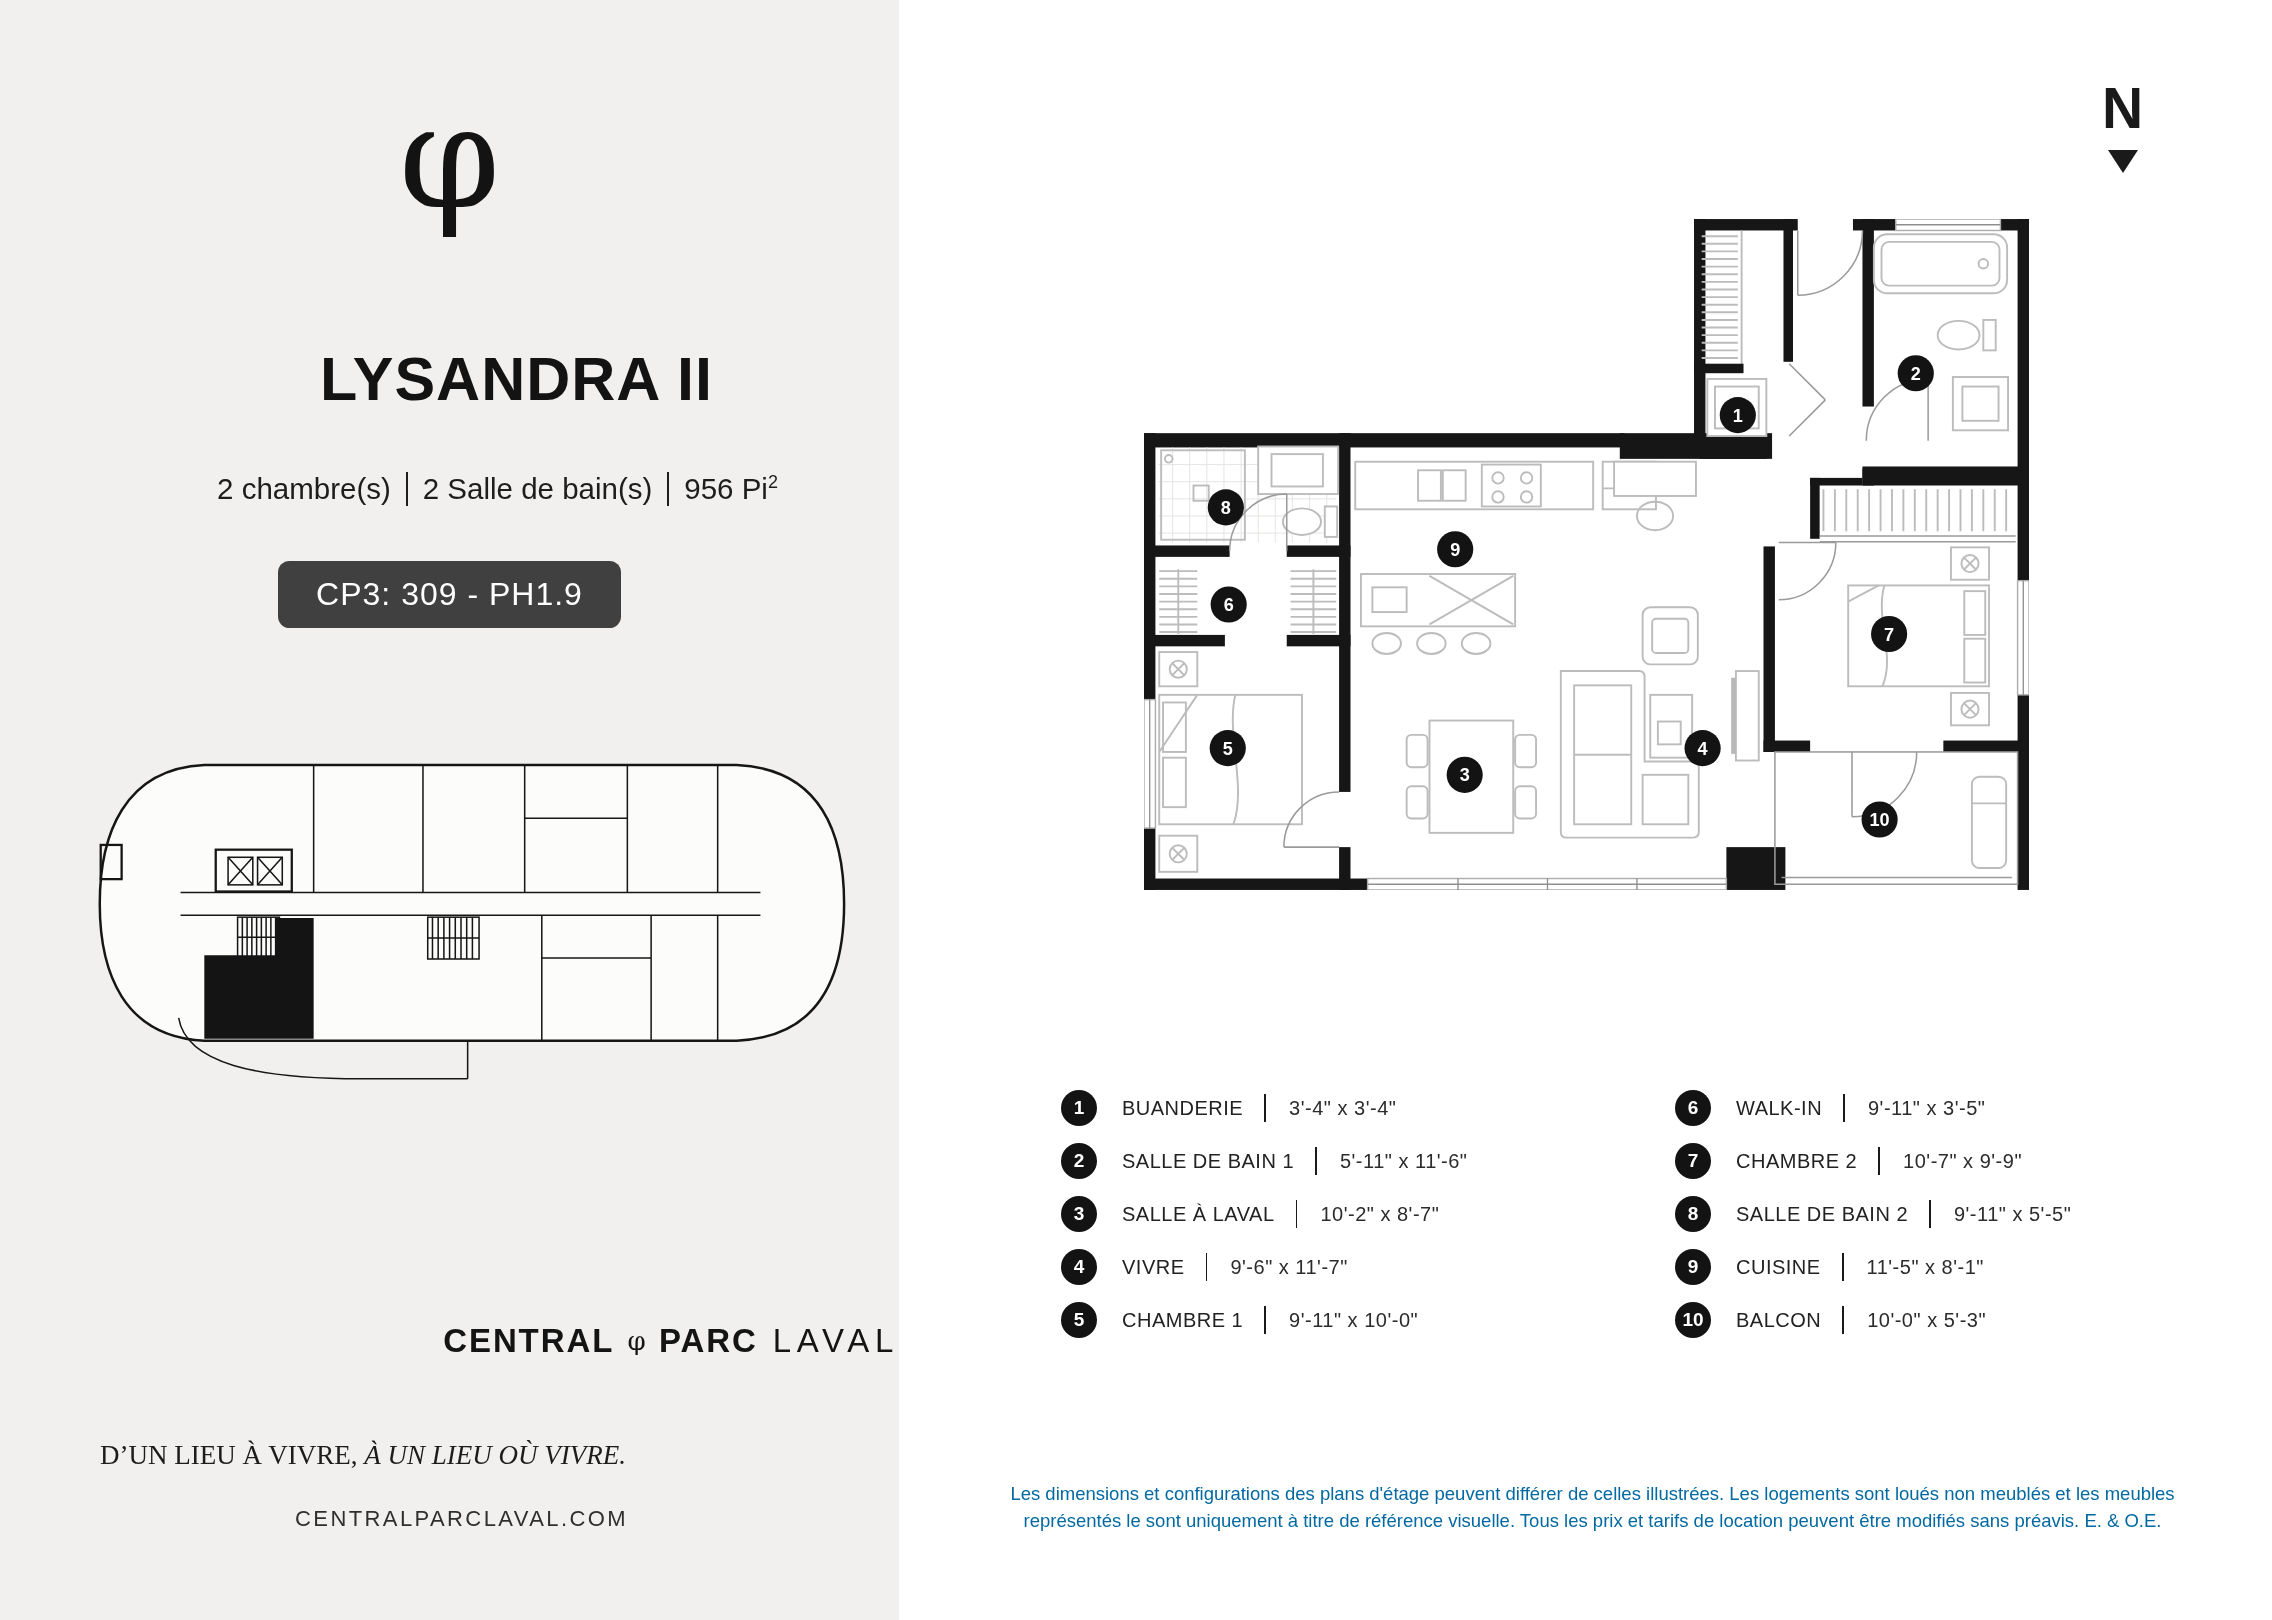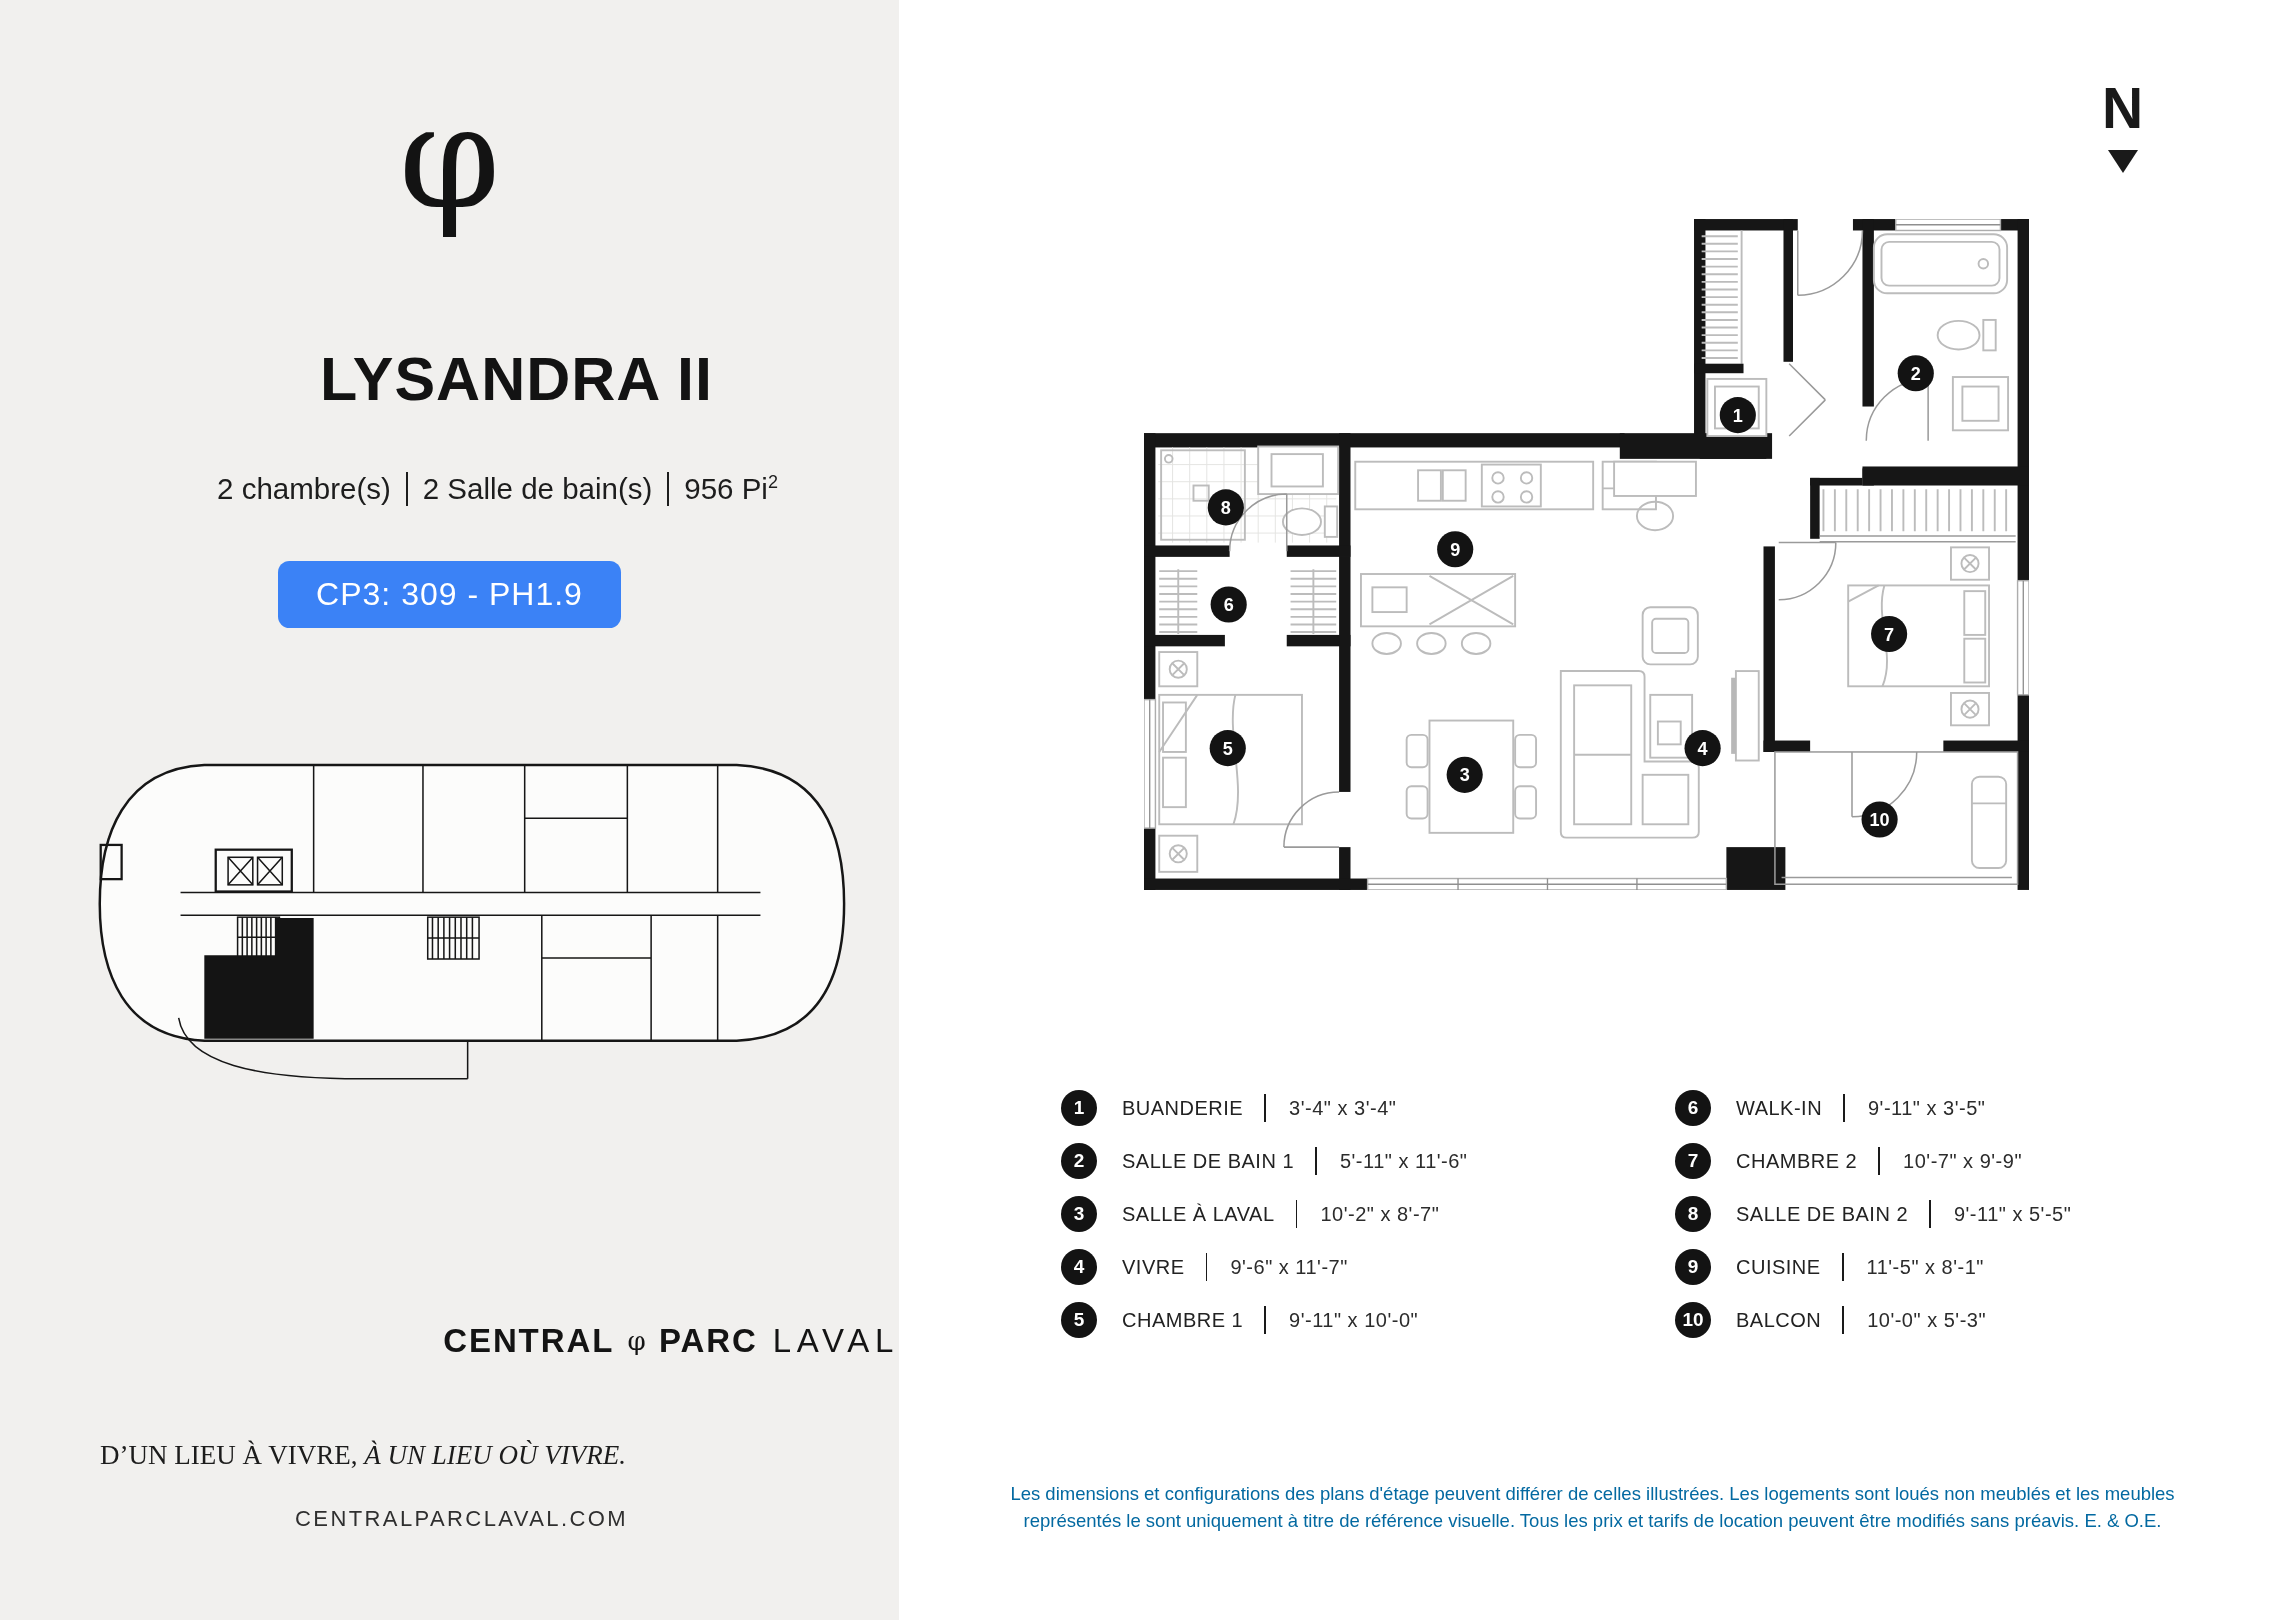--- a/index.html
+++ b/index.html
@@ -11,21 +11,21 @@
   #sidebar{left:0;top:0;width:899px;height:1621px;background:#f1f0ee;}
   #logo{left:0;top:84px;width:899px;text-align:center;
         font-family:"DejaVu Serif", serif;font-size:145px;line-height:1;color:#131313;}
   #title{left:0;top:344px;width:1033px;text-align:center;font-size:61px;font-weight:700;
          letter-spacing:1px;color:#131313;}
   #specs{left:0;top:472px;width:995px;display:flex;justify-content:center;align-items:center;
          gap:15px;font-size:29.5px;font-weight:400;color:#1d1d1d;}
   .spec-sep{width:1.9px;height:34px;background:#1d1d1d;}
   #specs sup{font-size:18px;}
   #badge-wrap{left:0;top:561px;width:899px;text-align:center;}
-  #badge{display:inline-block;background:#3b82f6;color:#ffffff;border-radius:11.4px;
+  #badge{display:inline-block;background:#404040;color:#ffffff;border-radius:11.4px;
          padding:15px 38px;font-size:32px;letter-spacing:1px;}
   #keyplan{left:95px;top:761px;}
   #brand{left:0;top:1322px;width:899px;display:flex;justify-content:flex-end;align-items:center;
          font-size:33px;color:#141414;}
   #brand .b1,#brand .b2{font-weight:700;letter-spacing:1.9px;}
   #brand .mark{font-family:"DejaVu Serif", serif;font-size:26px;margin:0 13.3px;}
   #brand .b3{font-weight:300;letter-spacing:5.7px;margin-left:15px;}
   #tagline{left:0;top:1440px;width:726px;text-align:center;
            font-family:"Liberation Serif", serif;font-size:27px;color:#1c1c1c;}
   #tagline .it{font-style:italic;}

